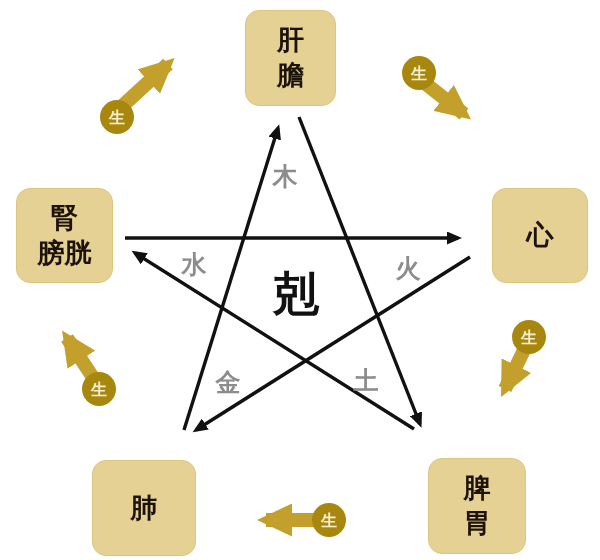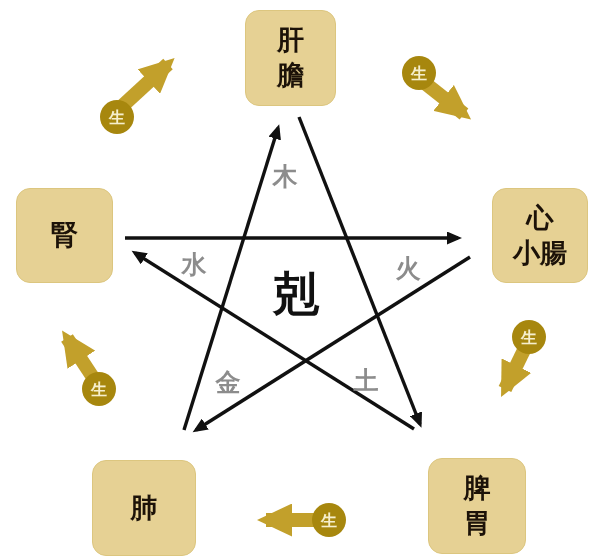--- a/index.html
+++ b/index.html
@@ -120,24 +120,24 @@
       <text class="badge-text" x="99" y="395">生</text>
     </g>
   </svg>
 
   <div class="organ-box box-liver">
     <span>肝</span>
     <span>膽</span>
   </div>
   <div class="organ-box box-heart">
     <span>心</span>
-    <span>小腸</span>
   </div>
   <div class="organ-box box-kidney">
     <span>腎</span>
+    <span>膀胱</span>
   </div>
   <div class="organ-box box-lung">
     <span>肺</span>
   </div>
   <div class="organ-box box-spleen">
     <span>脾</span>
     <span>胃</span>
   </div>
 
   <div class="element-label el-wood">木</div>

